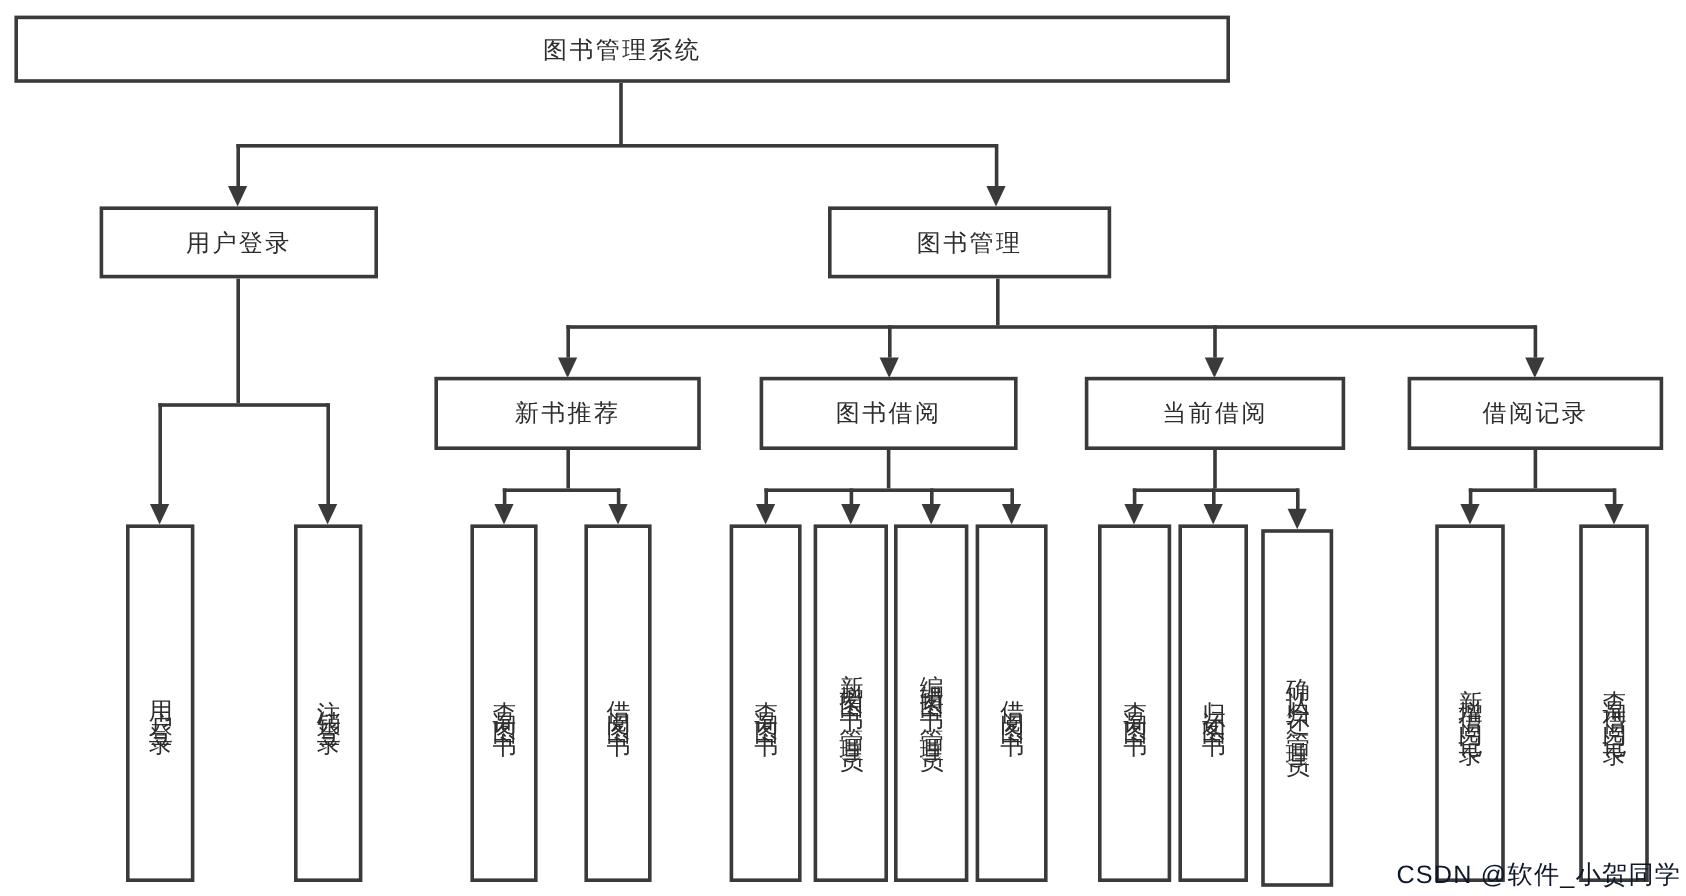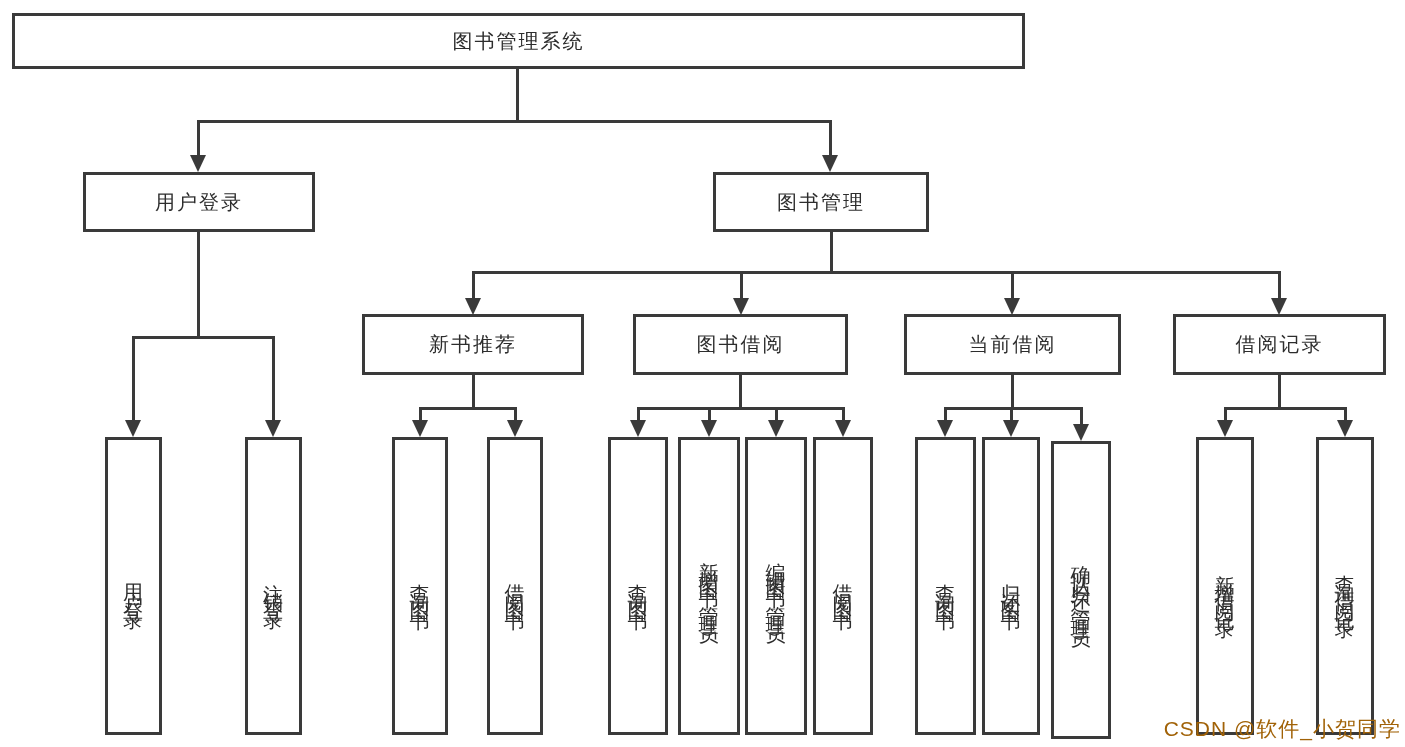--- a/index.html
+++ b/index.html
@@ -23,21 +23,21 @@
   }
   .vl{position:absolute;width:3px;background:#3a3a3a;z-index:1;}
   .hl{position:absolute;height:3px;background:#3a3a3a;z-index:1;}
   .arr{
     position:absolute;width:0;height:0;z-index:1;
     border-left:8px solid transparent;border-right:8px solid transparent;
     border-top:17px solid #3a3a3a;
   }
   .watermark{
     position:absolute;right:4px;top:715px;z-index:5;
-    font-size:21px;letter-spacing:1px;color:#a16207;white-space:nowrap;
+    font-size:21px;letter-spacing:1px;color:#0f172a;white-space:nowrap;
   }
 </style>
 </head>
 <body>
 
 <div class="canvas">
 
   <div class="hbox" style="left:12px;top:13px;width:1013px;height:56px">
     <span>图书管理系统</span>
   </div>
@@ -45,21 +45,21 @@
   <div class="vl" style="left:516px;top:69px;height:51px"></div>
   <div class="hl" style="left:197px;top:120px;width:634px"></div>
   <div class="vl" style="left:197px;top:120px;height:35px"></div>
   <div class="arr" style="left:190px;top:155px"></div>
   <div class="vl" style="left:829px;top:120px;height:35px"></div>
   <div class="arr" style="left:822px;top:155px"></div>
 
   <div class="hbox" style="left:83px;top:172px;width:232px;height:60px">
     <span>用户登录</span>
   </div>
-  <div class="hbox" style="left:713px;top:172px;width:216px;height:60px">
+  <div class="hbox" style="left:690px;top:172px;width:236px;height:60px">
     <span>图书管理</span>
   </div>
 
   <div class="vl" style="left:197px;top:232px;height:104px"></div>
   <div class="hl" style="left:132px;top:336px;width:142px"></div>
   <div class="vl" style="left:132px;top:336px;height:85px"></div>
   <div class="arr" style="left:125px;top:420px"></div>
   <div class="vl" style="left:272px;top:336px;height:85px"></div>
   <div class="arr" style="left:265px;top:420px"></div>
 

